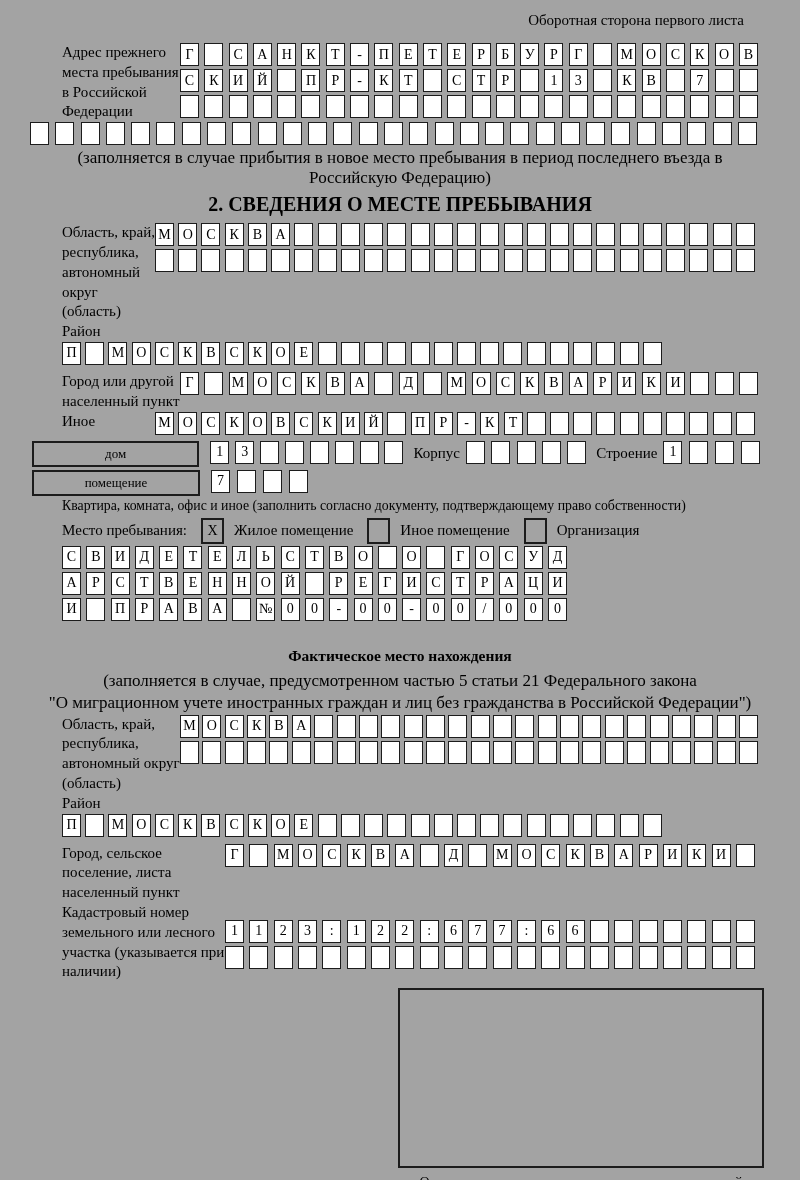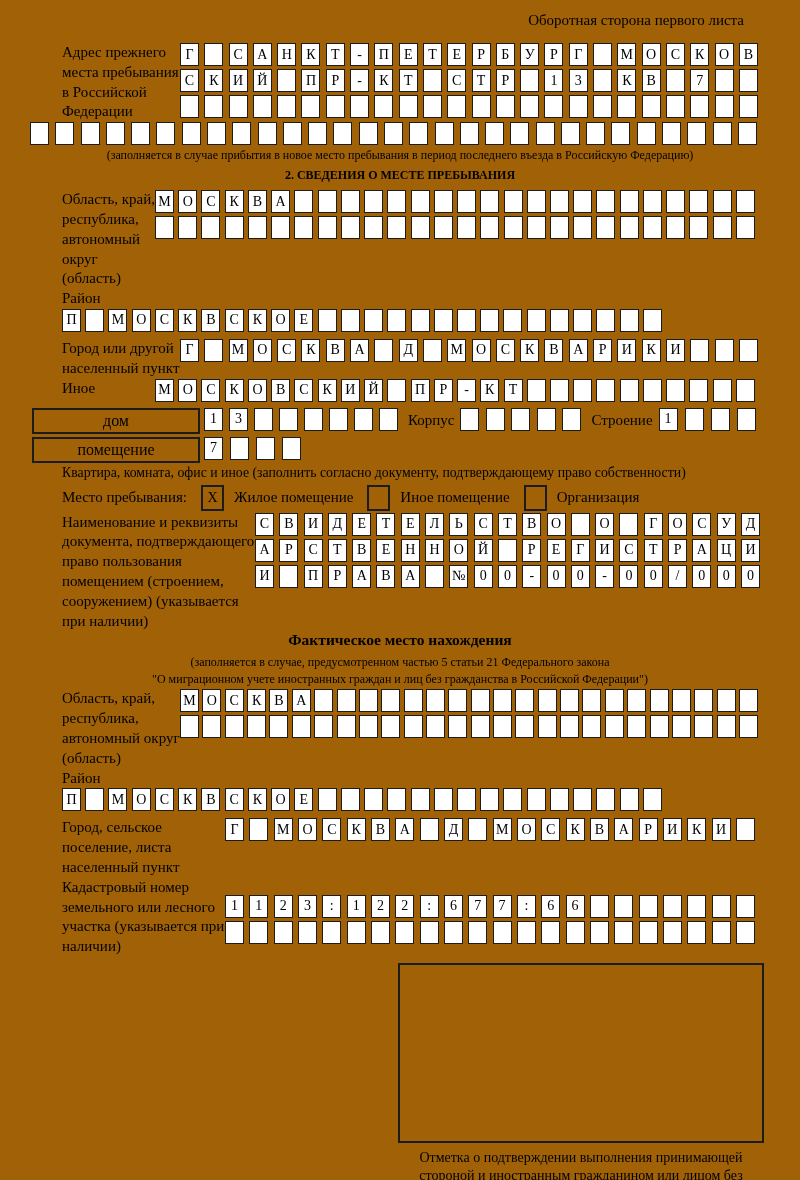--- a/index.html
+++ b/index.html
@@ -1,18 +1,18 @@
 <!DOCTYPE html>
 <html><head>
 <meta charset="utf-8">
 <style>
   html,body{margin:0;padding:0;background:#fff;}
   .page{
     width:800px;height:1180px;box-sizing:border-box;position:relative;
-    background:#a16207;color:#000;
+    background:#a3a3a3;color:#000;
     font-family:"Liberation Serif","DejaVu Serif",serif;
     padding:12px 40px 0 62px;overflow:hidden;
   }
   .corner{text-align:right;font-size:15px;padding-right:16px;margin-bottom:14px;}
   .frow{display:flex;align-items:flex-start;}
   .flabel{font-size:15px;line-height:1.32;flex-shrink:0;}
   .w118{width:118px;}
   .w93{width:93px;}
   .w163{width:163px;}
   .w193{width:193px;}
@@ -24,29 +24,29 @@
     font-size:14px;background:#fff;
   }
   .cw578{width:578px;}
   .cw727{width:727px;margin-left:-32px;}
   .cw600{width:600px;}
   .cw530{width:530px;}
   .cw505{width:505px;}
   .cw194{width:194px;}
   .cw121{width:121px;}
   .cw97{width:97px;}
-  .note{font-size:12px;text-align:center;margin:2px 0 2px -22px;}
+  .note{font-size:17px;text-align:center;margin:2px 0 2px -22px;}
   .note-left{font-size:13.8px;margin:1px 0 3px 0;}
-  .sec-title{font-weight:bold;font-size:12px;text-align:center;margin:5px 0 7px -22px;font-family:Liberation Serif, serif;}
-  .fact-title{font-weight:bold;font-size:15.5px;text-align:center;margin:0 0 6px -22px;}
+  .sec-title{font-weight:bold;font-size:20px;text-align:center;margin:5px 0 7px -22px;font-family:Liberation Serif, serif;}
+  .fact-title{font-weight:bold;font-size:15.5px;text-align:center;margin:23px 0 6px -22px;}
   .mb4{margin-bottom:4px;flex-direction:column;}
   .domrow{display:flex;align-items:center;margin:3px 0 2px -30px;}
   .bigbox{
     box-sizing:border-box;width:168px;height:26px;border:2px solid #1c1c1c;
-    display:flex;align-items:center;justify-content:center;font-size:16px;margin-right:4px;
+    display:flex;align-items:center;justify-content:center;font-size:13px;margin-right:11px;
   }
   .inl{font-size:15px;margin:0 6px 0 10px;white-space:nowrap;}
   .mesto{display:flex;align-items:center;font-size:15px;margin:4px 0 2px 0;text-align:right;}
   .checkbox{
     box-sizing:border-box;width:23px;height:26px;border:2px solid #1c1c1c;
     display:flex;align-items:center;justify-content:center;font-size:14px;
     margin:0 10px 0 14px;flex-shrink:0;
   }
   .kad-offset{padding-top:17px;}
   .stamp-wrap{margin-left:336px;width:366px;margin-top:6px;}
@@ -378,21 +378,20 @@
     <span>Место пребывания:</span>
     <span class="checkbox">X</span>
     <span>Жилое помещение</span>
     <span class="checkbox"></span>
     <span>Иное помещение</span>
     <span class="checkbox"></span>
     <span>Организация</span>
   </div>
 
   <div class="frow">
-    <div class="flabel w193">Наименование и реквизиты документа, подтверждающего право пользования помещением (строением, сооружением) (указывается при наличии)</div>
     <div class="rows">
       <div class="cells cw505">
           <span class="cell">С</span>
           <span class="cell">В</span>
           <span class="cell">И</span>
           <span class="cell">Д</span>
           <span class="cell">Е</span>
           <span class="cell">Т</span>
           <span class="cell">Е</span>
           <span class="cell">Л</span>

